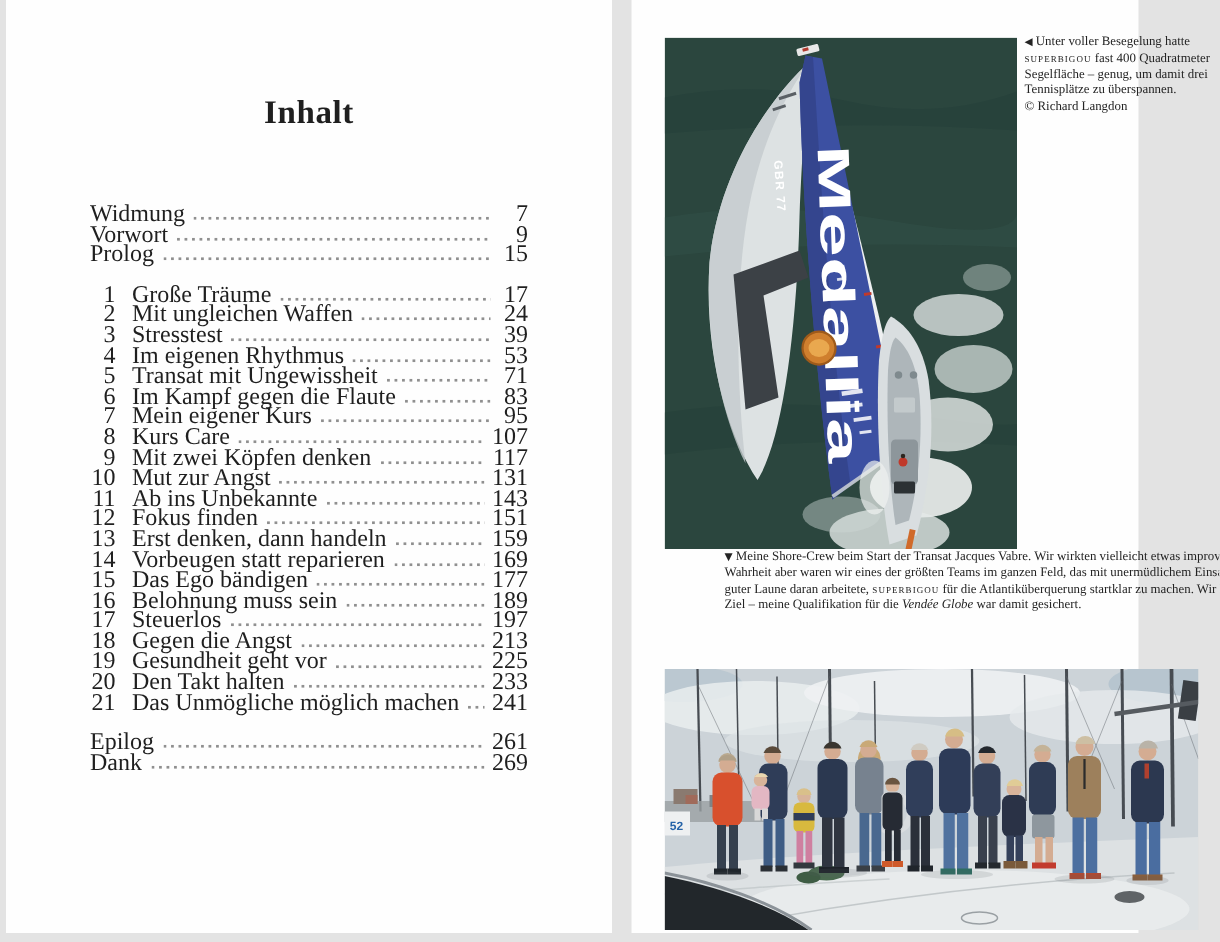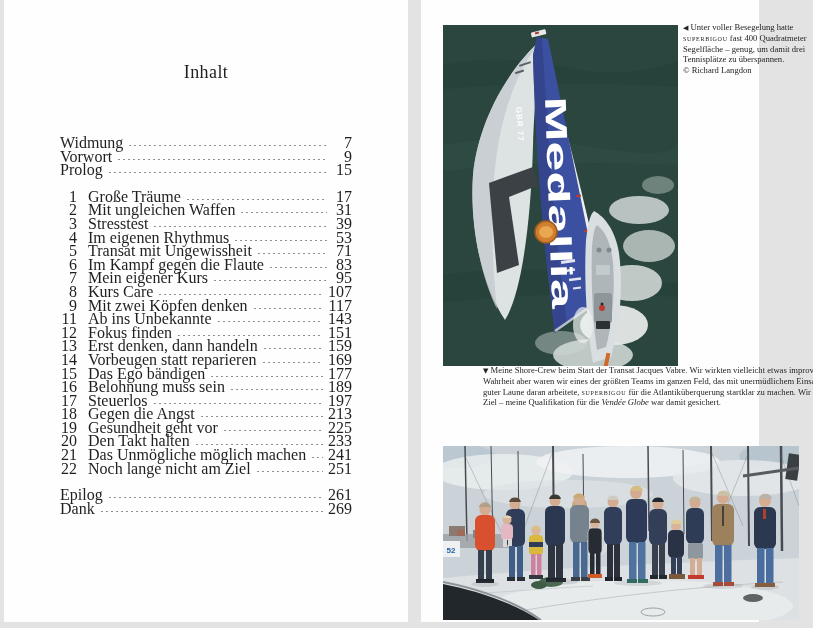--- a/index.html
+++ b/index.html
@@ -3,21 +3,21 @@
 <meta charset="utf-8">
 <style>
   html,body{margin:0;padding:0;background:#e3e3e3;}
   .viewport{position:relative;width:813px;height:628px;background:#e3e3e3;overflow:hidden;
             font-family:"Liberation Serif",serif;color:#1f1f1f;}
   .page{position:absolute;top:0;height:622px;background:#fefefe;}
   .page-left{left:4px;width:404px;}
   .page-right{left:421px;width:338px;}
   
   .toc-title{position:absolute;top:62px;left:0;right:0;text-align:center;
-             font-size:18px;font-weight:400;letter-spacing:.4px;margin:0;}
+             font-size:22px;font-weight:700;letter-spacing:.4px;margin:0;}
   .toc{position:absolute;top:136px;left:56px;width:292px;font-size:16px;}
   .toc-block{margin-bottom:13px;}
   .trow{display:flex;align-items:baseline;line-height:13.6px;height:13.6px;}
   .num{flex:none;width:17px;margin-right:11px;text-align:right;}
   .lbl{flex:none;white-space:nowrap;}
   .dots{flex:1 1 auto;align-self:flex-end;height:3px;margin:0 5px 2.5px 6px;
         background-image:radial-gradient(circle at 1px 1.5px,#8f8f8f .9px,rgba(0,0,0,0) 1.1px);
         background-size:5px 3px;background-repeat:repeat-x;}
   .pg{flex:none;min-width:20px;text-align:right;}
   
@@ -62,21 +62,21 @@
           <div class="trow">
             <span class="num">1</span>
             <span class="lbl">Große Träume</span>
             <div class="dots"></div>
             <span class="pg">17</span>
           </div>
           <div class="trow">
             <span class="num">2</span>
             <span class="lbl">Mit ungleichen Waffen</span>
             <div class="dots"></div>
-            <span class="pg">31</span>
+            <span class="pg">24</span>
           </div>
           <div class="trow">
             <span class="num">3</span>
             <span class="lbl">Stresstest</span>
             <div class="dots"></div>
             <span class="pg">39</span>
           </div>
           <div class="trow">
             <span class="num">4</span>
             <span class="lbl">Im eigenen Rhythmus</span>
@@ -107,20 +107,26 @@
             <div class="dots"></div>
             <span class="pg">107</span>
           </div>
           <div class="trow">
             <span class="num">9</span>
             <span class="lbl">Mit zwei Köpfen denken</span>
             <div class="dots"></div>
             <span class="pg">117</span>
           </div>
           <div class="trow">
+            <span class="num">10</span>
+            <span class="lbl">Mut zur Angst</span>
+            <div class="dots"></div>
+            <span class="pg">131</span>
+          </div>
+          <div class="trow">
             <span class="num">11</span>
             <span class="lbl">Ab ins Unbekannte</span>
             <div class="dots"></div>
             <span class="pg">143</span>
           </div>
           <div class="trow">
             <span class="num">12</span>
             <span class="lbl">Fokus finden</span>
             <div class="dots"></div>
             <span class="pg">151</span>
@@ -171,26 +177,20 @@
             <span class="num">20</span>
             <span class="lbl">Den Takt halten</span>
             <div class="dots"></div>
             <span class="pg">233</span>
           </div>
           <div class="trow">
             <span class="num">21</span>
             <span class="lbl">Das Unmögliche möglich machen</span>
             <div class="dots"></div>
             <span class="pg">241</span>
-          </div>
-          <div class="trow">
-            <span class="num">22</span>
-            <span class="lbl">Noch lange nicht am Ziel</span>
-            <div class="dots"></div>
-            <span class="pg">251</span>
           </div>
         </div>
       <div class="toc-block" id="toc-back">
           <div class="trow">
             <span class="lbl">Epilog</span>
             <div class="dots"></div>
             <span class="pg">261</span>
           </div>
           <div class="trow">
             <span class="lbl">Dank</span>

